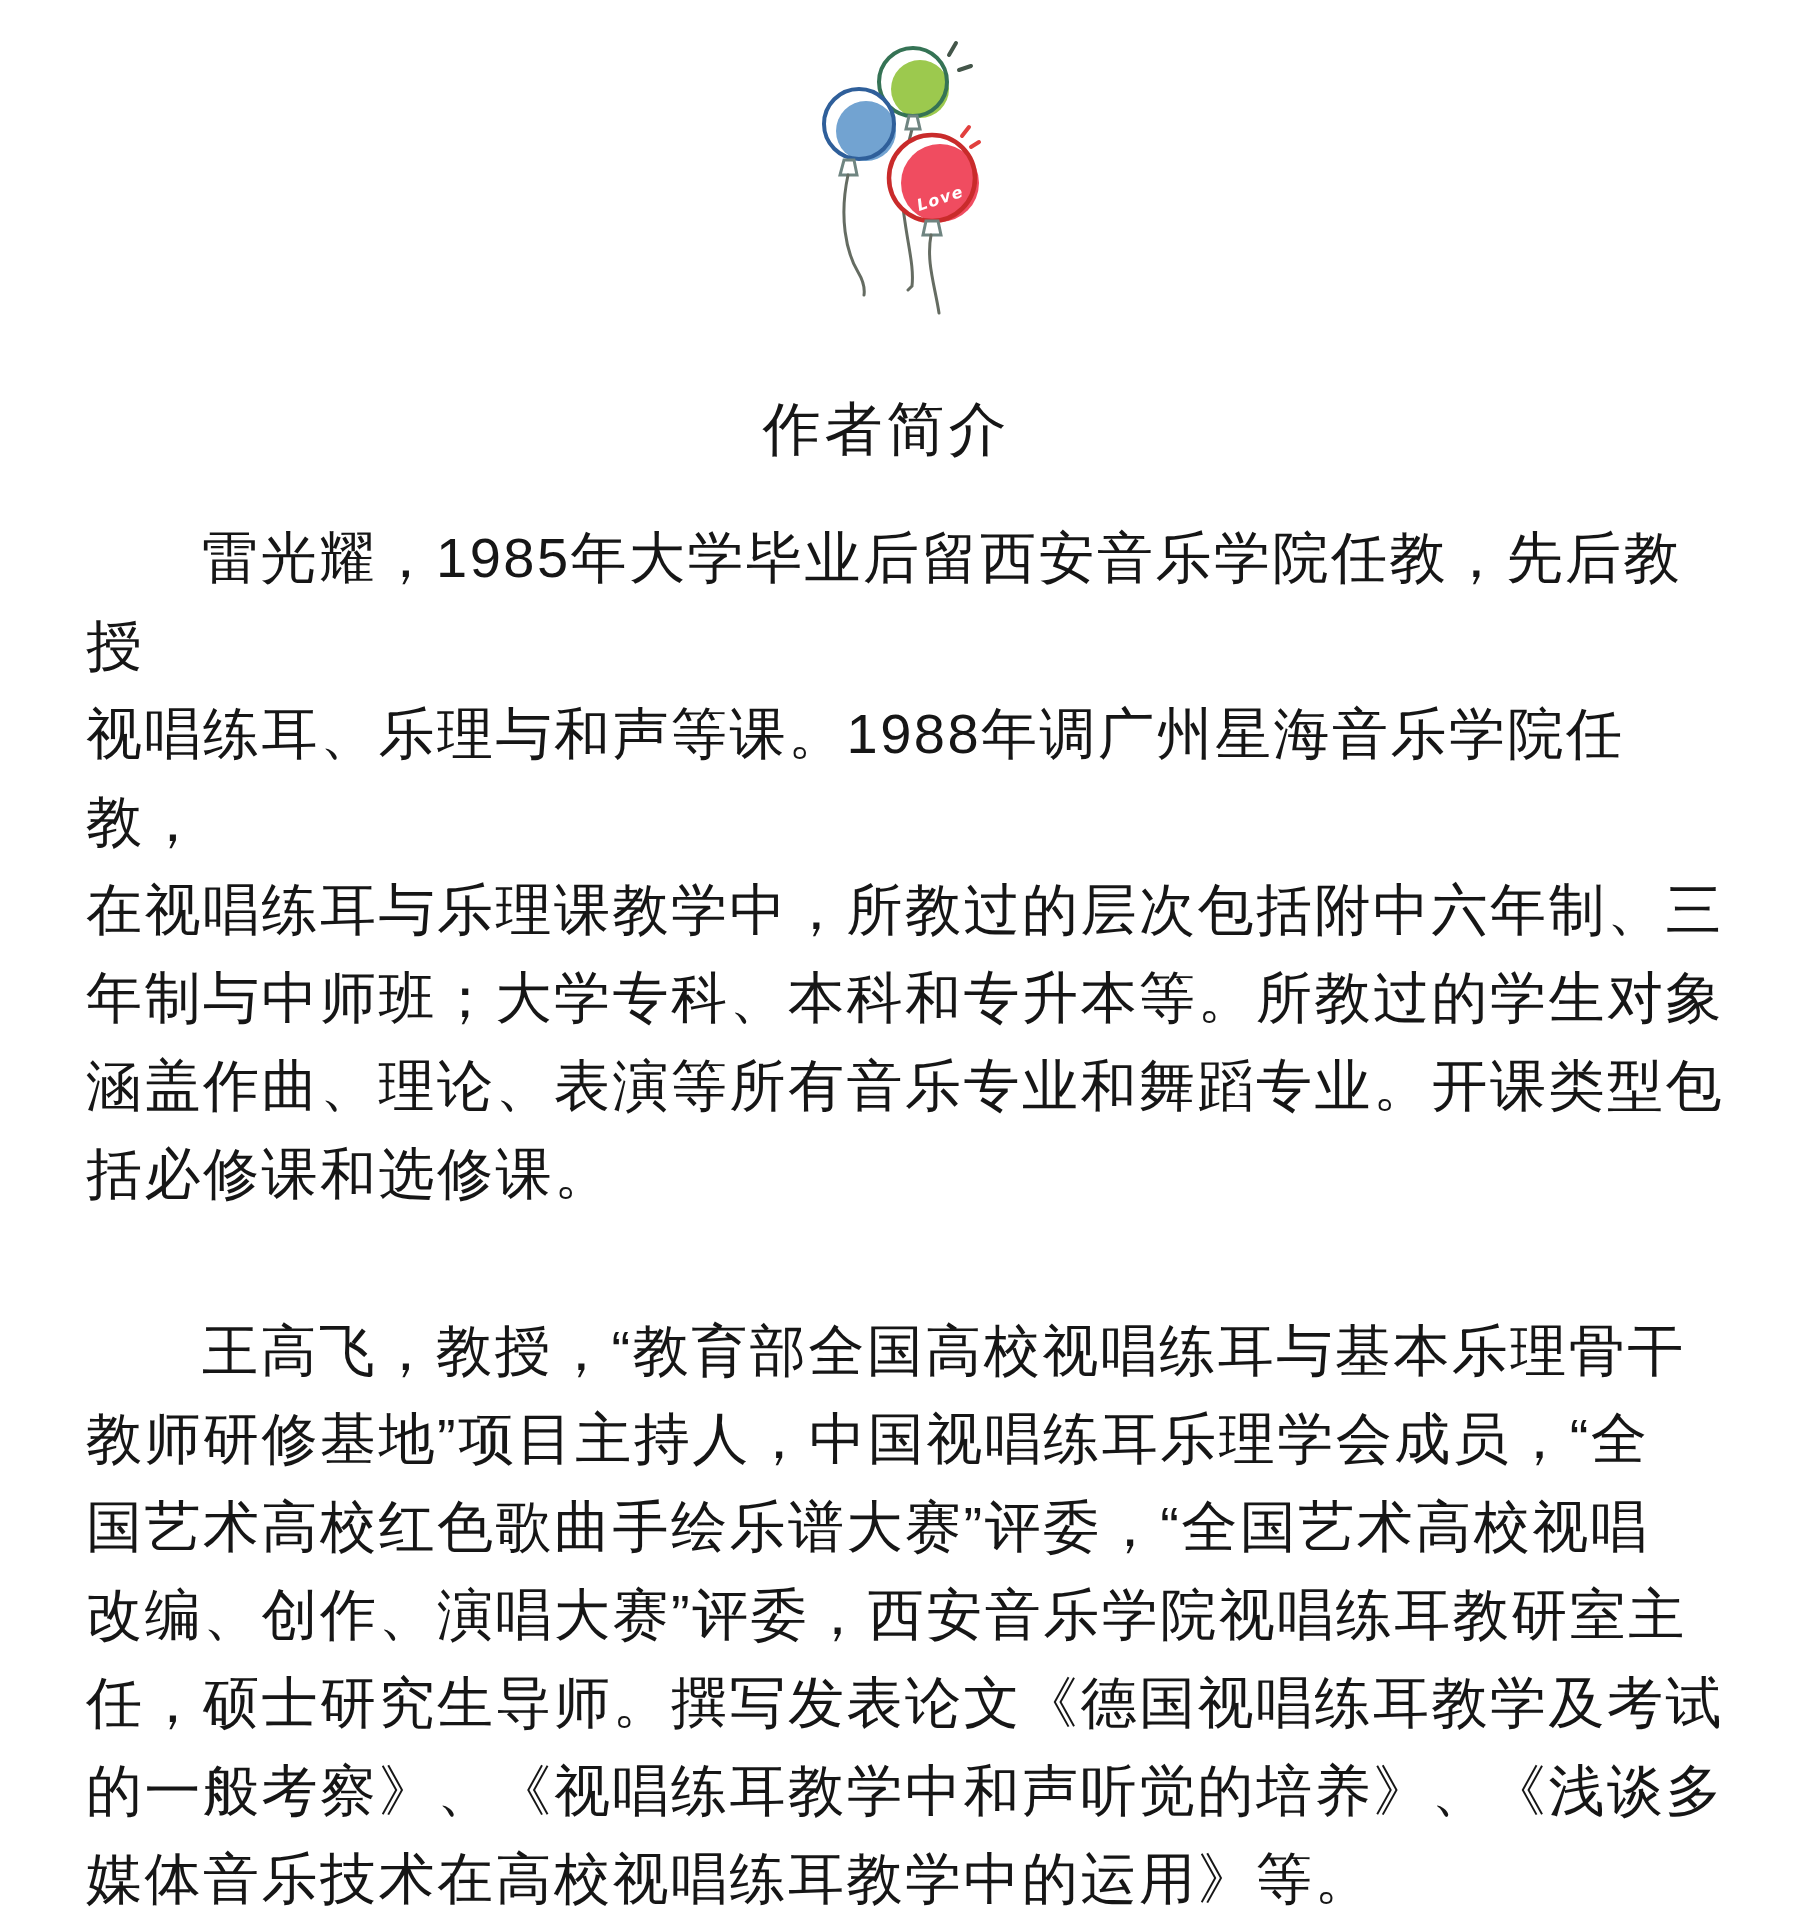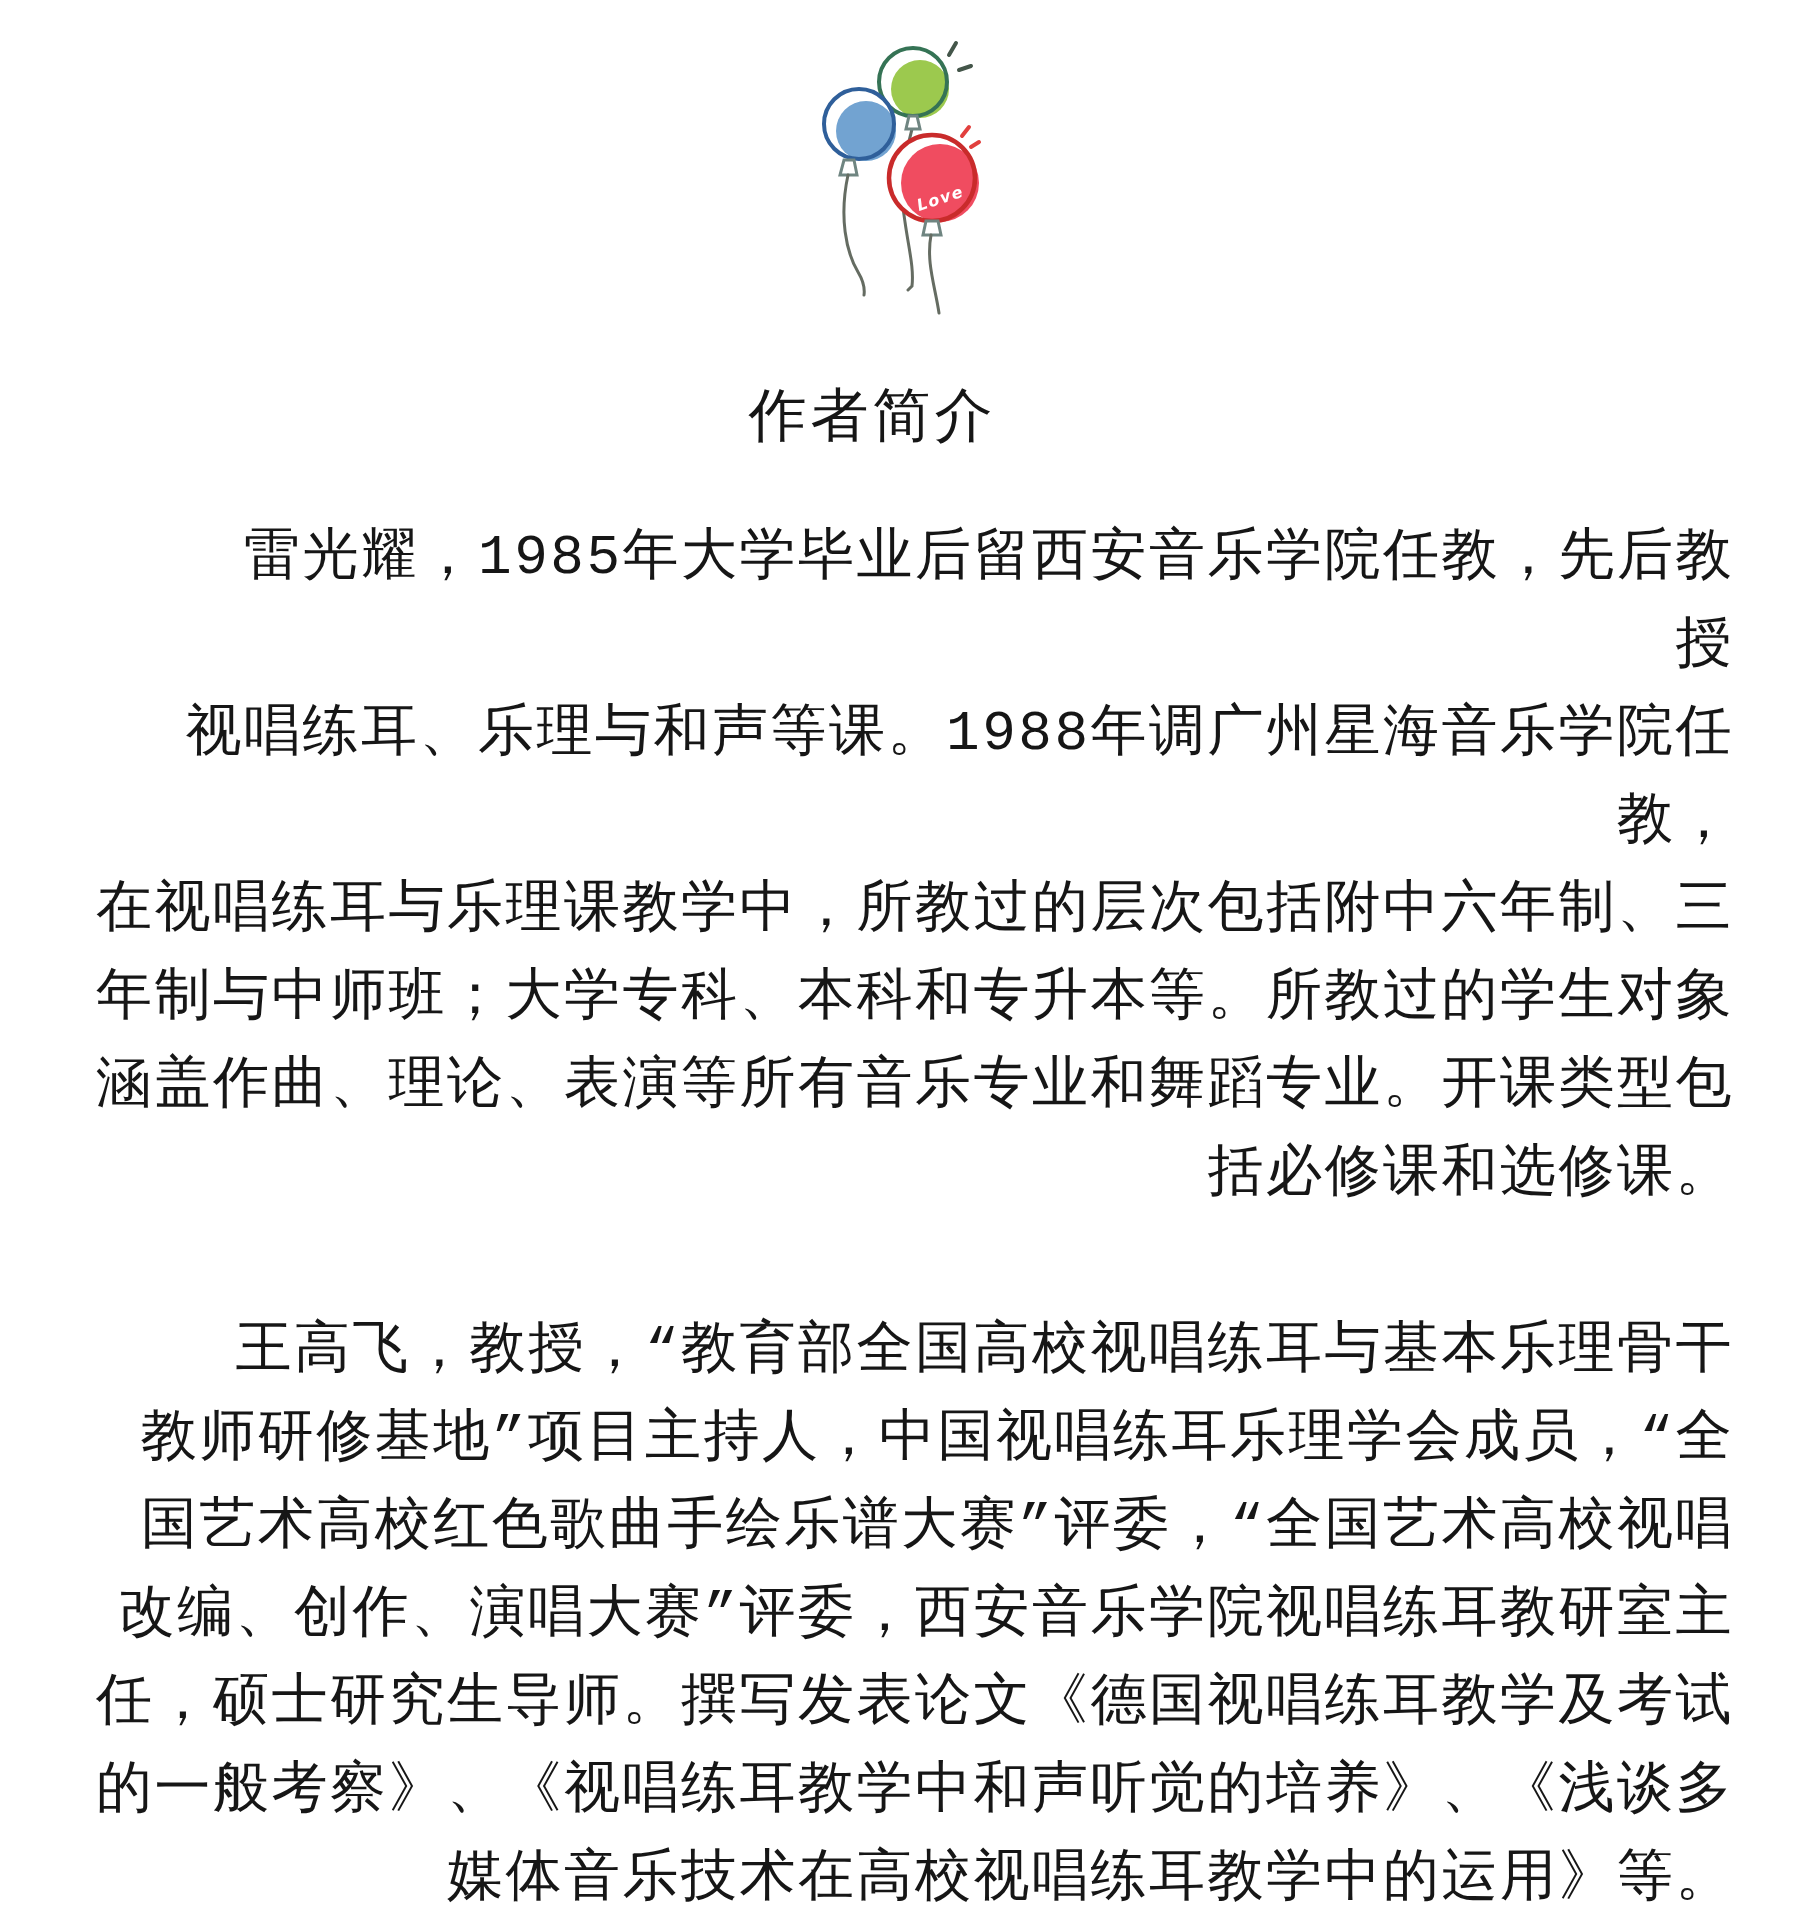--- a/index.html
+++ b/index.html
@@ -16,21 +16,21 @@
     left: 812px;
     top: 32px;
     width: 185px;
     height: 290px;
   }
   .title {
     position: absolute;
     top: 384px;
     left: 0;
     width: 1745px;
-    margin: 0;
+    margin: 14px;
     text-align: center;
     font-size: 58px;
     line-height: 62px;
     font-weight: 500;
     letter-spacing: 4px;
     color: #161616;
   }
   .body-text {
     position: absolute;
     left: 86px;
@@ -39,22 +39,21 @@
     font-size: 56px;
     line-height: 88px;
     letter-spacing: 2.5px;
     color: #161616;
     font-weight: 400;
   }
   .para {
     margin: 0 0 89px 0;
     white-space: pre-line;
     text-indent: 116px;
-    text-align: right;
-    font-family: Liberation Mono, monospace;
+    text-align: left;
   }
   .para:last-child { margin-bottom: 0; }
 </style>
 </head>
 <body>
 
 <div class="page">
 
   <div class="illustration">
     <svg viewBox="0 0 185 290" width="185" height="290" xmlns="http://www.w3.org/2000/svg">

